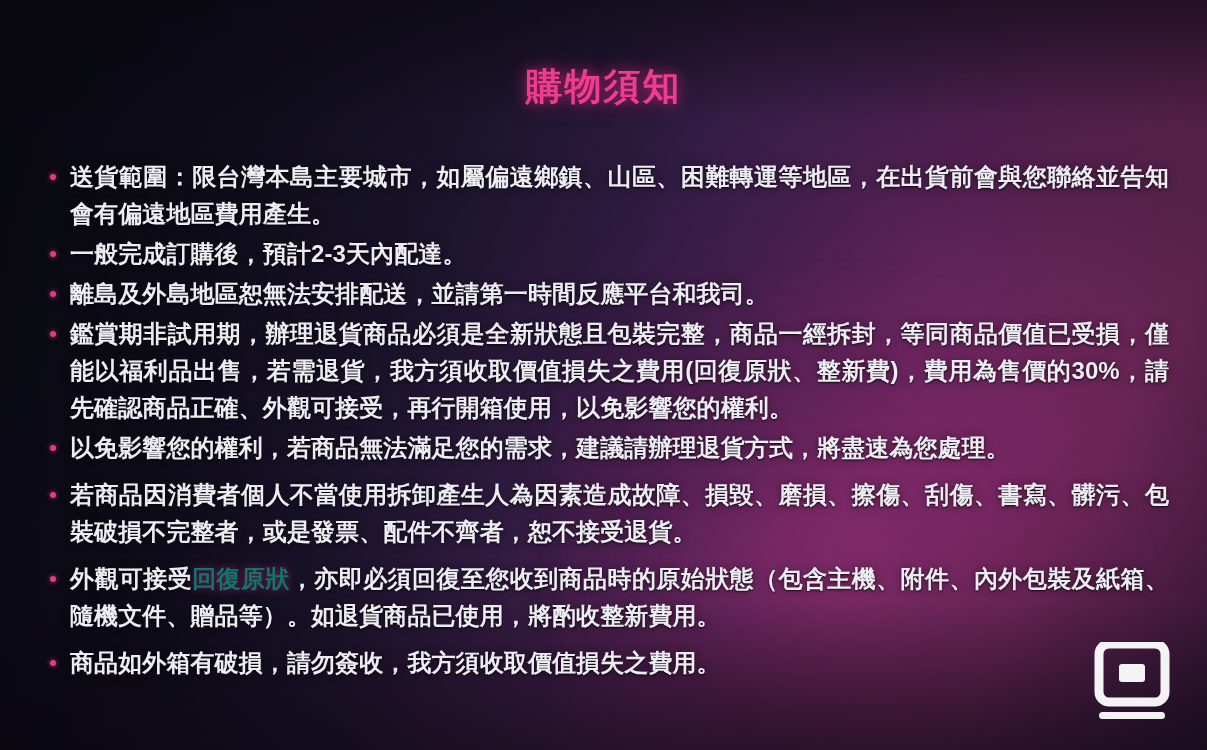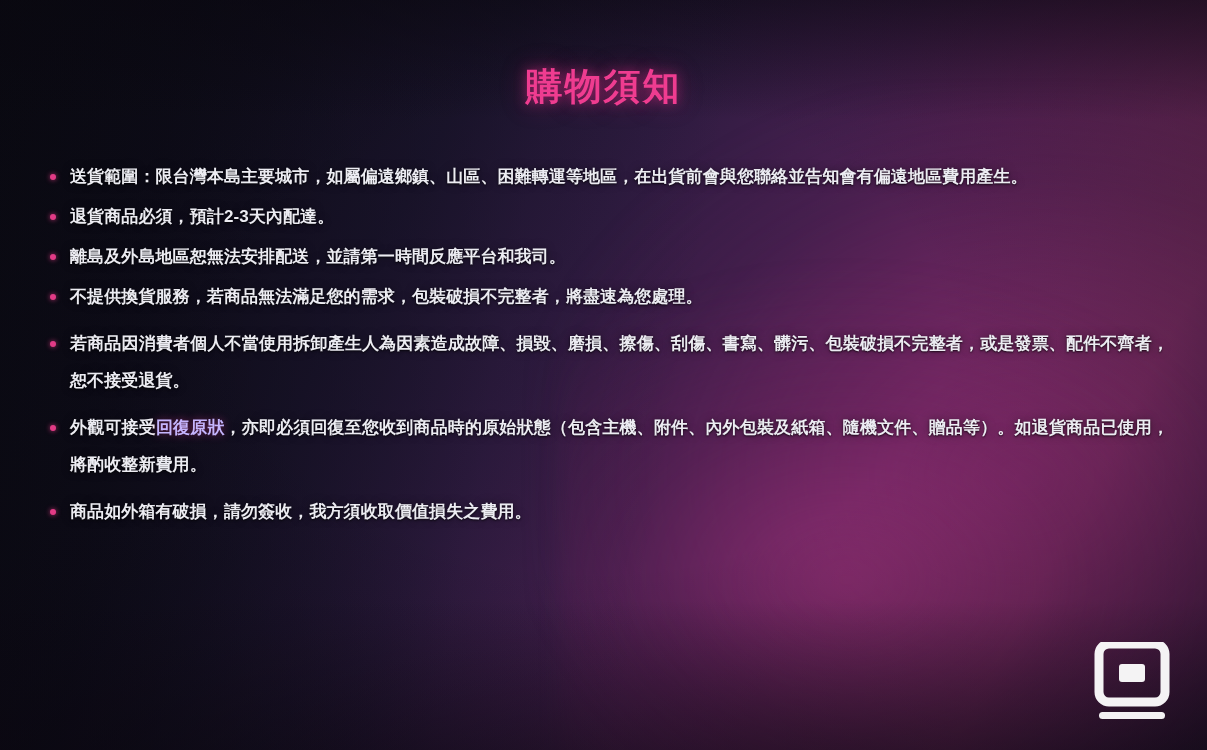--- a/index.html
+++ b/index.html
@@ -99,41 +99,41 @@
     top: 158px;
     left: 44px;
     right: 38px;
   }
 
   .bullet {
     position: relative;
     padding-left: 26px;
     margin-bottom: 3px;
     color: #ececf2;
-    font-size: 17px;
+    font-size: 24px;
     line-height: 37px;
     font-weight: 600;
     text-shadow: 0 1px 2px rgba(0,0,0,0.75), 0 0 10px rgba(0,0,0,0.4);
     letter-spacing: 0.1px;
     text-align: justify;
     text-justify: inter-ideograph;
   }
   .bullet .dot {
     position: absolute;
     left: 6px;
     top: 16px;
     width: 6px;
     height: 6px;
     border-radius: 50%;
     background: #e23b86;
     box-shadow: 0 0 5px rgba(226,59,134,0.8);
   }
-  .bullet.gap-top { margin-top: 10px; font-family: Liberation Serif, serif; }
+  .bullet.gap-top { margin-top: 10px; }
   .bullet .hl {
-    color: #c4b5fd;
+    color: #0f766e;
     font-weight: 700;
     text-shadow: 0 0 8px rgba(240,55,154,0.45);
   }
 
   
   .logo {
     position: absolute;
     right: 36px;
     bottom: 26px;
     width: 78px;
@@ -158,32 +158,36 @@
 
     <div class="bullets">
 
       <div class="bullet">
         <span class="dot"></span>
         <span>送貨範圍：限台灣本島主要城市，如屬偏遠鄉鎮、山區、困難轉運等地區，在出貨前會與您聯絡並告知會有偏遠地區費用產生。</span>
       </div>
 
       <div class="bullet">
         <span class="dot"></span>
-        <span>退貨商品必須，預計2-3天內配達。</span>
+        <span>一般完成訂購後，預計2-3天內配達。</span>
       </div>
 
       <div class="bullet">
         <span class="dot"></span>
         <span>離島及外島地區恕無法安排配送，並請第一時間反應平台和我司。</span>
       </div>
 
-
-      <div class="bullet">
-        <span class="dot"></span>
-        <span>不提供換貨服務，若商品無法滿足您的需求，包裝破損不完整者，將盡速為您處理。</span>
+      <div class="bullet">
+        <span class="dot"></span>
+        <span>鑑賞期非試用期，辦理退貨商品必須是全新狀態且包裝完整，商品一經拆封，等同商品價值已受損，僅能以福利品出售，若需退貨，我方須收取價值損失之費用(回復原狀、整新費)，費用為售價的30%，請先確認商品正確、外觀可接受，再行開箱使用，以免影響您的權利。</span>
+      </div>
+
+      <div class="bullet">
+        <span class="dot"></span>
+        <span>以免影響您的權利，若商品無法滿足您的需求，建議請辦理退貨方式，將盡速為您處理。</span>
       </div>
 
       <div class="bullet gap-top">
         <span class="dot"></span>
         <span>若商品因消費者個人不當使用拆卸產生人為因素造成故障、損毀、磨損、擦傷、刮傷、書寫、髒污、包裝破損不完整者，或是發票、配件不齊者，恕不接受退貨。</span>
       </div>
 
       <div class="bullet gap-top">
         <span class="dot"></span>
         <span>外觀可接受</span><span class="hl">回復原狀</span><span>，亦即必須回復至您收到商品時的原始狀態（包含主機、附件、內外包裝及紙箱、隨機文件、贈品等）。如退貨商品已使用，將酌收整新費用。</span>

